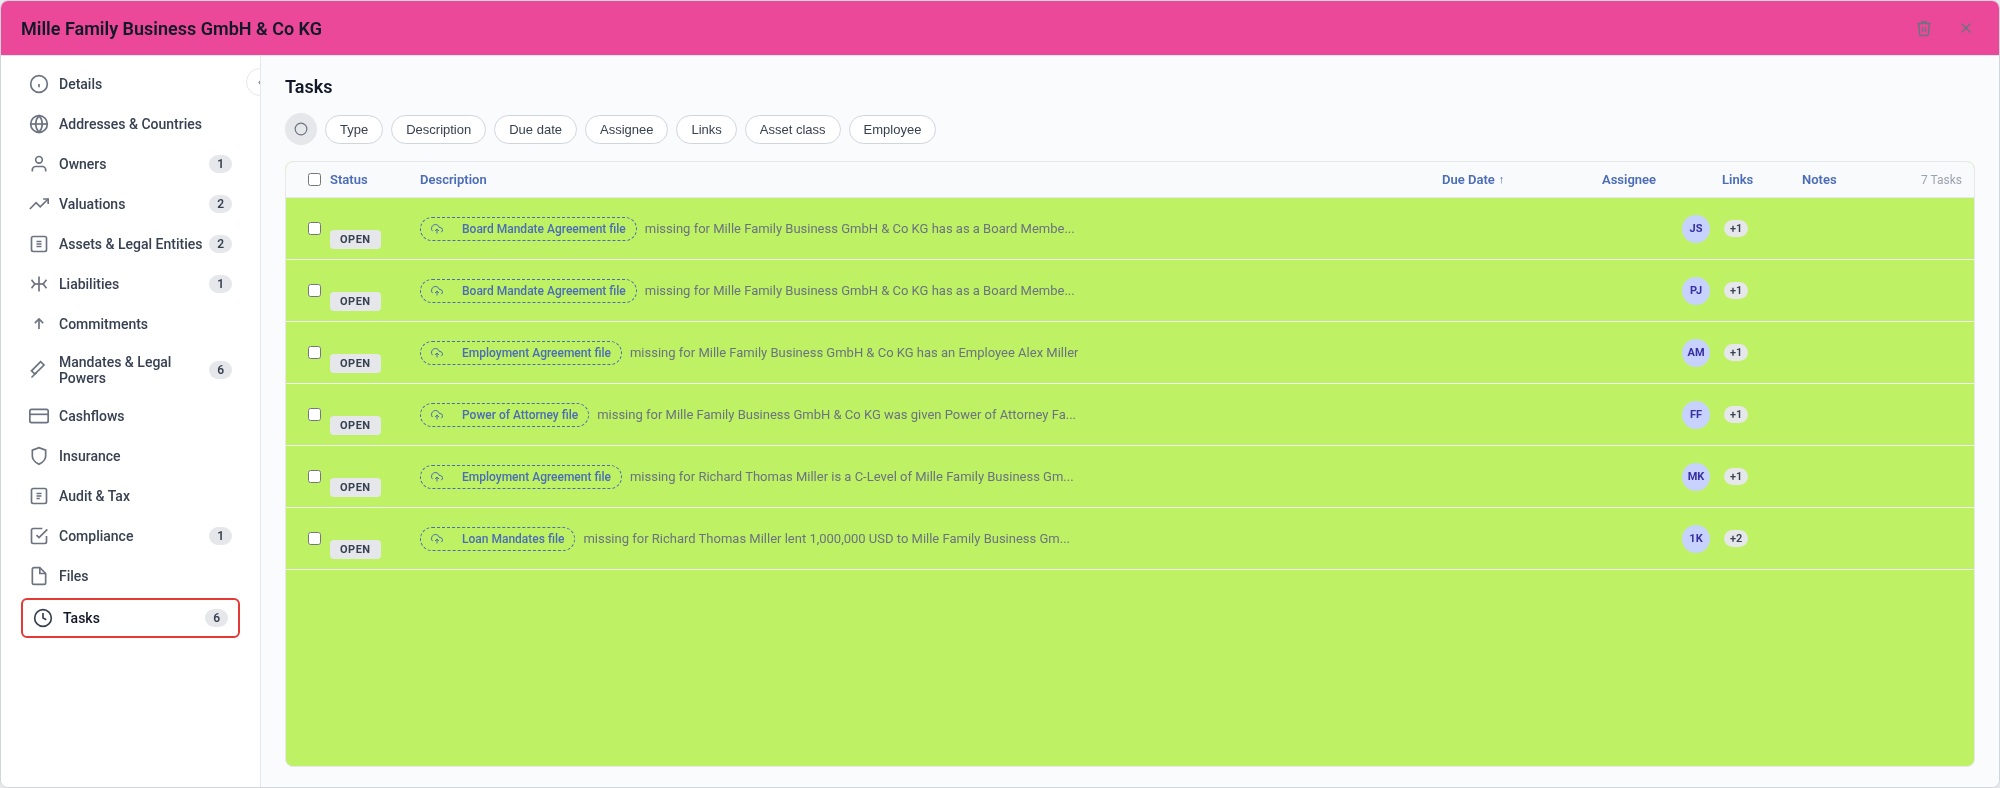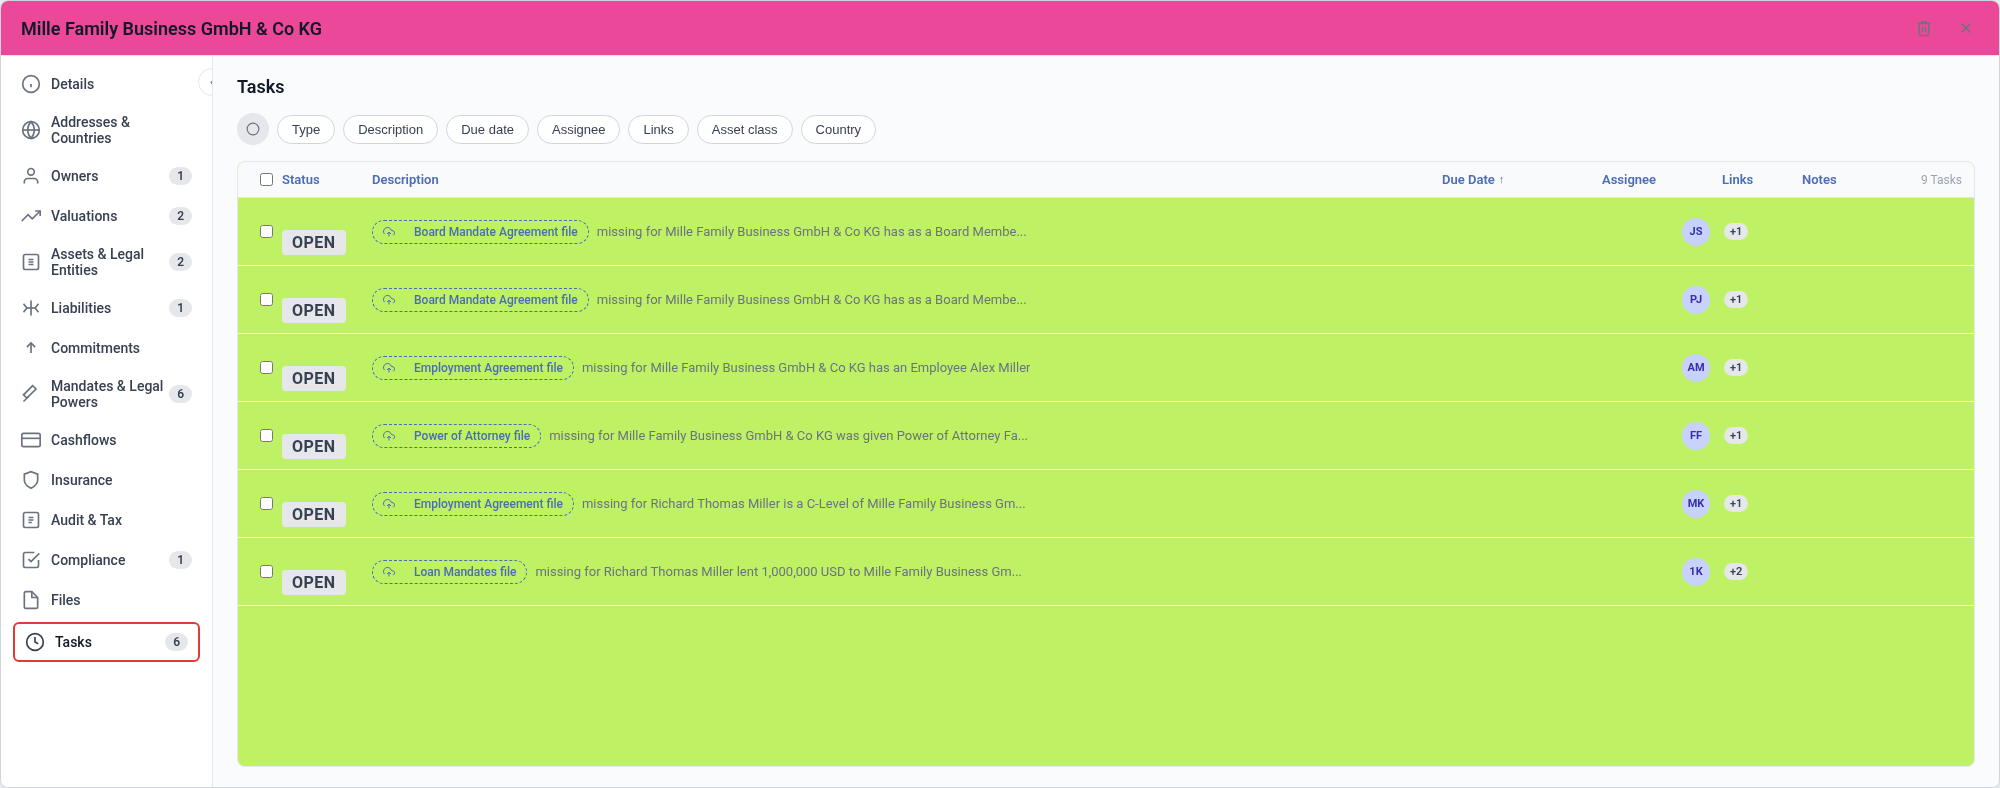--- a/index.html
+++ b/index.html
@@ -38,26 +38,26 @@
       padding: 4px;
       display: flex;
       align-items: center;
     }
     .modal-body {
       display: flex;
       flex: 1;
       overflow: hidden;
     }
     .sidebar {
-      width: 212px;
+      width: 260px;
       background: #fff;
       border-right: 1px solid #e5e7eb;
       overflow-y: auto;
       flex-shrink: 0;
-      padding: 8px 4px;
+      padding: 8px 12px;
       position: relative;
     }
     .sidebar-collapse-btn {
       position: absolute;
       top: 12px;
       right: -14px;
       width: 28px;
       height: 28px;
       background: #fff;
       border: 1px solid #e5e7eb;
@@ -186,21 +186,21 @@
       border-bottom: 1px solid #f3f4f6;
       font-size: 13px;
       color: #374151;
       transition: background 0.12s;
     }
     .status-badge {
       display: inline-block;
       padding: 3px 10px;
       background: #e5e7eb;
       border-radius: 4px;
-      font-size: 16px;
+      font-size: 11px;
       font-weight: 700;
       color: #374151;
       letter-spacing: 0.5px;
       margin-top: 22px;
     }
     .description-cell {
       display: flex;
       align-items: center;
       gap: 8px;
       overflow: hidden;
@@ -424,39 +424,39 @@
           <svg width="14" height="14" viewBox="0 0 24 24" fill="none" stroke="#6b7280" stroke-width="2">
               <circle cx="12" cy="12" r="10"></circle>
             </svg>
         </button>
         <button class="filter-chip">Type</button>
         <button class="filter-chip">Description</button>
         <button class="filter-chip">Due date</button>
         <button class="filter-chip">Assignee</button>
         <button class="filter-chip">Links</button>
         <button class="filter-chip">Asset class</button>
-        <button class="filter-chip">Country</button>
+        <button class="filter-chip">Employee</button>
       </div>
 
       <div class="tasks-table">
 
         <div class="table-header">
           <div class="checkbox-cell">
             <input type="checkbox" style="">
           </div>
           <div>Status</div>
           <div class="col-header-sortable">Description</div>
           <div class="col-header-sortable" style="display:flex;align-items:center;">
             <span>Due Date</span>
             <span class="sort-icon">↑</span>
           </div>
           <div>Assignee</div>
           <div>Links</div>
           <div>Notes</div>
-          <div style="text-align:right;" class="task-count-label">9 Tasks</div>
+          <div style="text-align:right;" class="task-count-label">7 Tasks</div>
         </div>
 
         <div class="table-row">
           <div class="checkbox-cell">
               <input type="checkbox" style="">
             </div>
           <div><span class="status-badge">OPEN</span></div>
           <div class="description-cell">
             <div class="link-chip">
               <svg width="12" height="12" viewBox="0 0 24 24" fill="none" stroke="currentColor" stroke-width="2">

